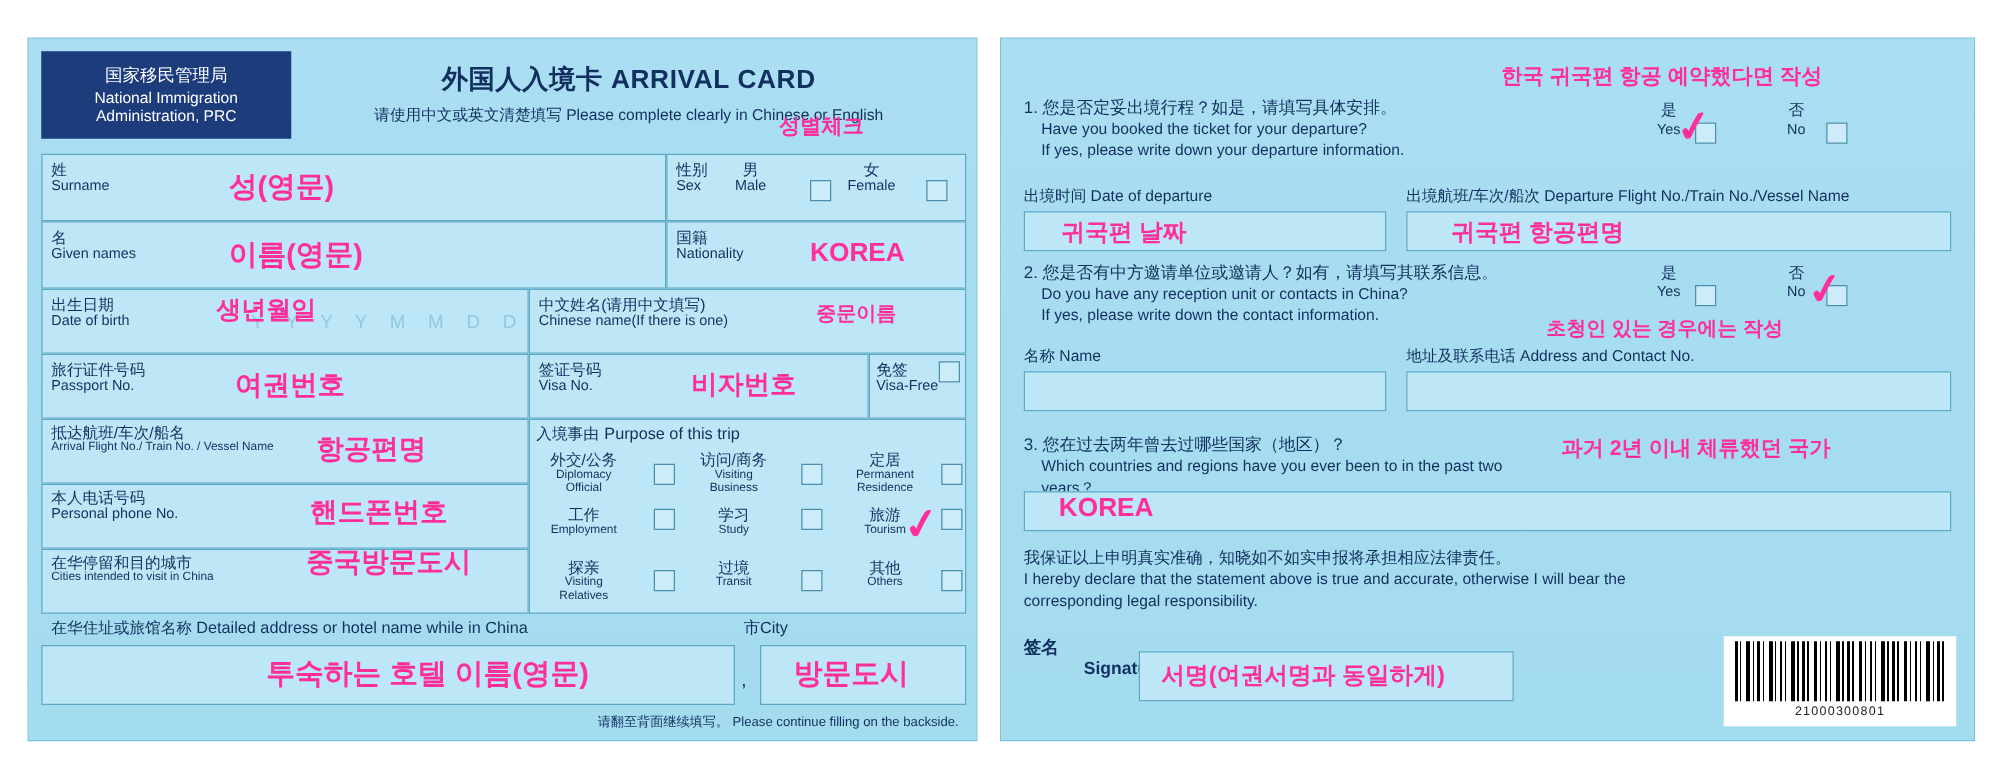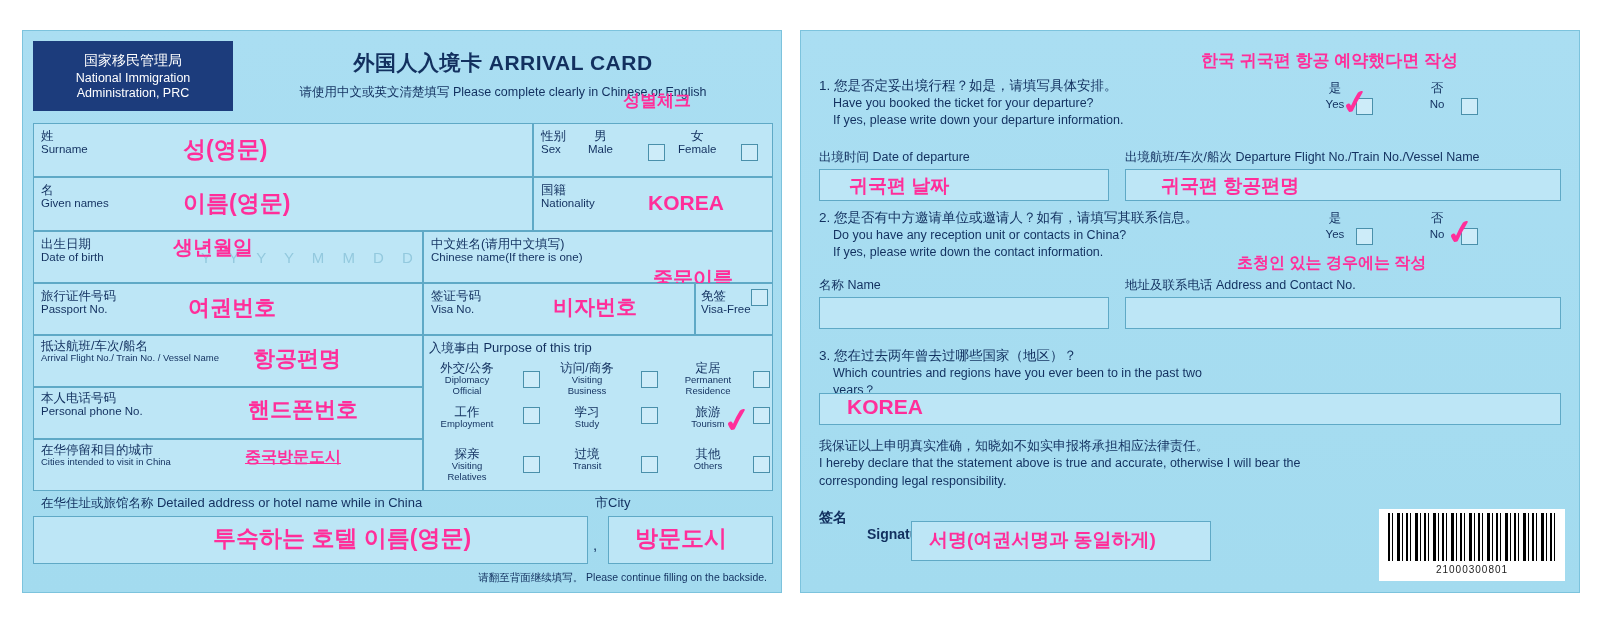--- a/index.html
+++ b/index.html
@@ -156,21 +156,21 @@
     <span class="en">Date of birth</span>
   </div>
   <div class="ymd" style="left:178px;top:218px;">Y Y Y Y M M D D</div>
   <div class="hand" style="left:150px;top:203px;font-size:20px;">생년월일</div>
 
   <div class="fieldbox" style="left:400px;top:200px;width:350px;height:52px;"></div>
   <div class="lbl" style="left:408px;top:206px;">
     <span class="cn">中文姓名(请用中文填写)</span>
     <span class="en">Chinese name(If there is one)</span>
   </div>
-  <div class="hand" style="left:630px;top:210px;font-size:20px;margin-top:24px;">중문이름</div>
+  <div class="hand" style="left:630px;top:210px;font-size:16px;">중문이름</div>
 
   <div class="fieldbox" style="left:10px;top:252px;width:390px;height:52px;"></div>
   <div class="lbl" style="left:18px;top:258px;">
     <span class="cn">旅行证件号码</span>
     <span class="en">Passport No.</span>
   </div>
   <div class="hand" style="left:165px;top:262px;font-size:22px;">여권번호</div>
 
   <div class="fieldbox" style="left:400px;top:252px;width:272px;height:52px;"></div>
   <div class="lbl" style="left:408px;top:258px;">
@@ -198,21 +198,21 @@
     <span class="cn">本人电话号码</span>
     <span class="en">Personal phone No.</span>
   </div>
   <div class="hand" style="left:225px;top:364px;font-size:22px;">핸드폰번호</div>
 
   <div class="fieldbox" style="left:10px;top:408px;width:390px;height:52px;"></div>
   <div class="lbl" style="left:18px;top:412px;">
     <span class="cn">在华停留和目的城市</span>
     <span class="en sm">Cities intended to visit in China</span>
   </div>
-  <div class="hand" style="left:222px;top:416px;font-size:16px;text-decoration:underline;">중국방문도시</div>
+  <div class="hand" style="left:222px;top:404px;font-size:22px;">중국방문도시</div>
 
   <div class="fieldbox" style="left:400px;top:304px;width:350px;height:156px;"></div>
   <div class="lbl" style="left:406px;top:307px;width:340px;">
     <span style="font-size:12.5px;">入境事由</span>
     <span style="font-size:13px;">Purpose of this trip</span>
   </div>
 
   <div class="lbl" style="left:404px;top:330px;width:80px;text-align:center;">
     <span class="cn">外交/公务</span>
     <span class="en sm">Diplomacy<br>Official</span>
@@ -346,20 +346,21 @@
   <div class="qtext" style="left:324px;top:246px;">
     <span class="en" style="font-size:12.5px;">地址及联系电话 Address and Contact No.</span>
   </div>
   <div class="inputline" style="left:324px;top:266px;width:436px;height:32px;"></div>
   <div class="hand" style="left:346px;top:270px;font-size:18px;"></div>
 
   <div class="qtext" style="left:18px;top:316px;width:420px;">
     <span class="cn">3. 您在过去两年曾去过哪些国家（地区）？</span>
     <span class="en" style="margin-left:14px;">Which countries and regions have you ever been to in the past two years？</span>
   </div>
+  <div class="note" style="left:448px;top:316px;font-size:17px;">과거 2년 이내 체류했던 국가</div>
   <div class="inputline" style="left:18px;top:362px;width:742px;height:32px;"></div>
   <div class="hand" style="left:46px;top:364px;font-size:21px;">KOREA</div>
 
   <div class="declare" style="top:406px;width:740px;">
     <span class="cn">我保证以上申明真实准确，知晓如不如实申报将承担相应法律责任。</span>
     <span class="en">I hereby declare that the statement above is true and accurate, otherwise I will bear the</span>
     <span class="en">corresponding legal responsibility.</span>
   </div>
 
   <div class="sign-lbl" style="top:478px;">

